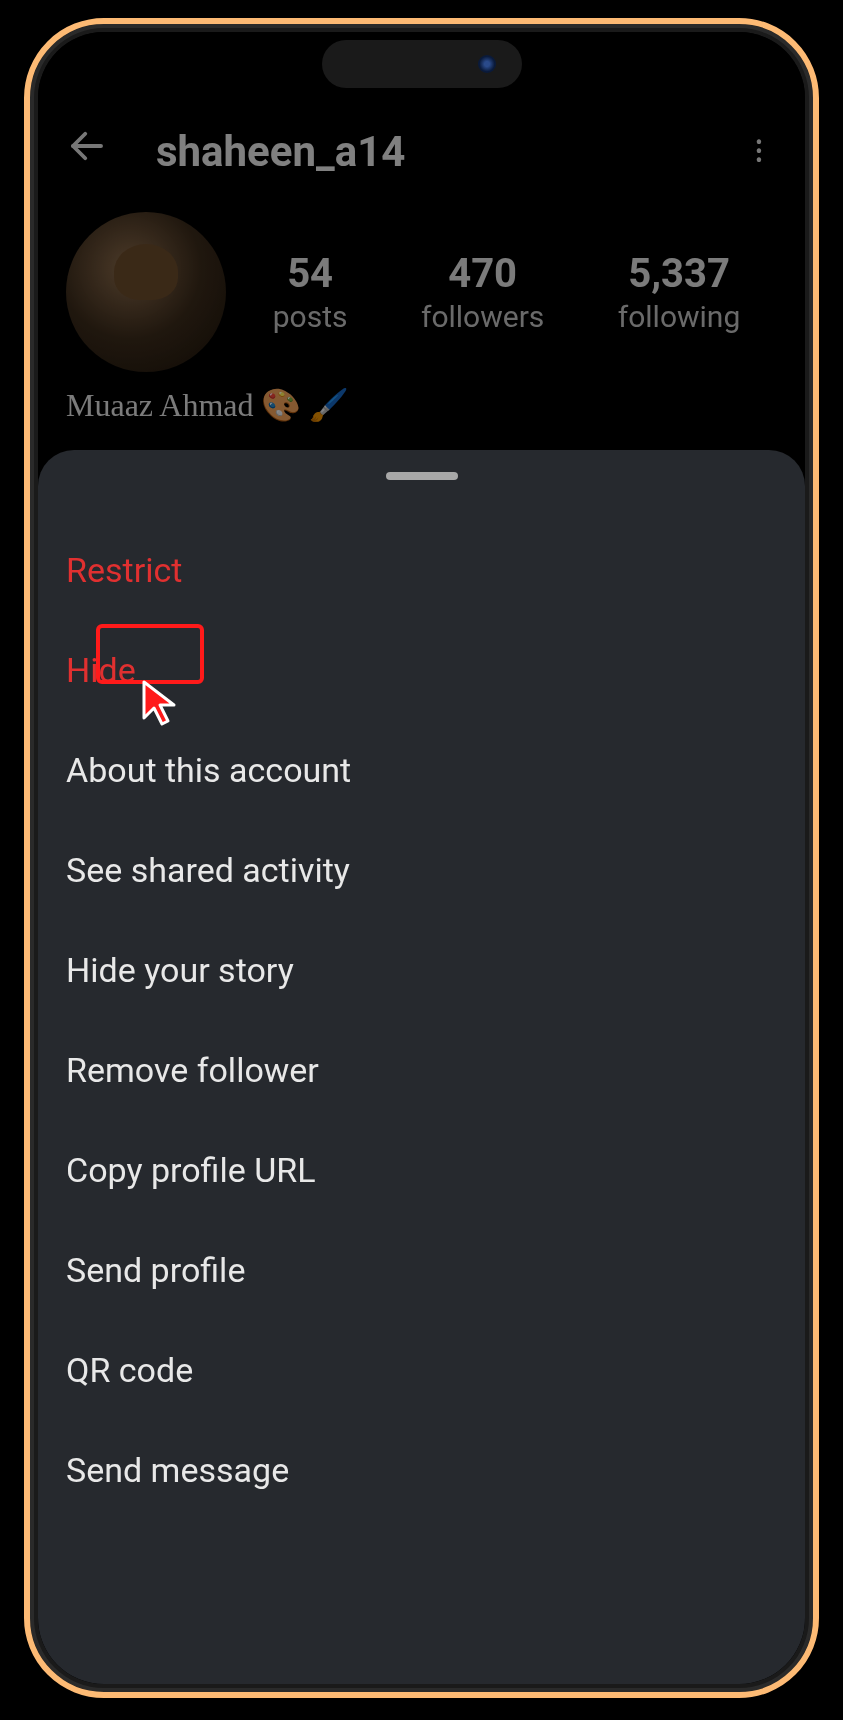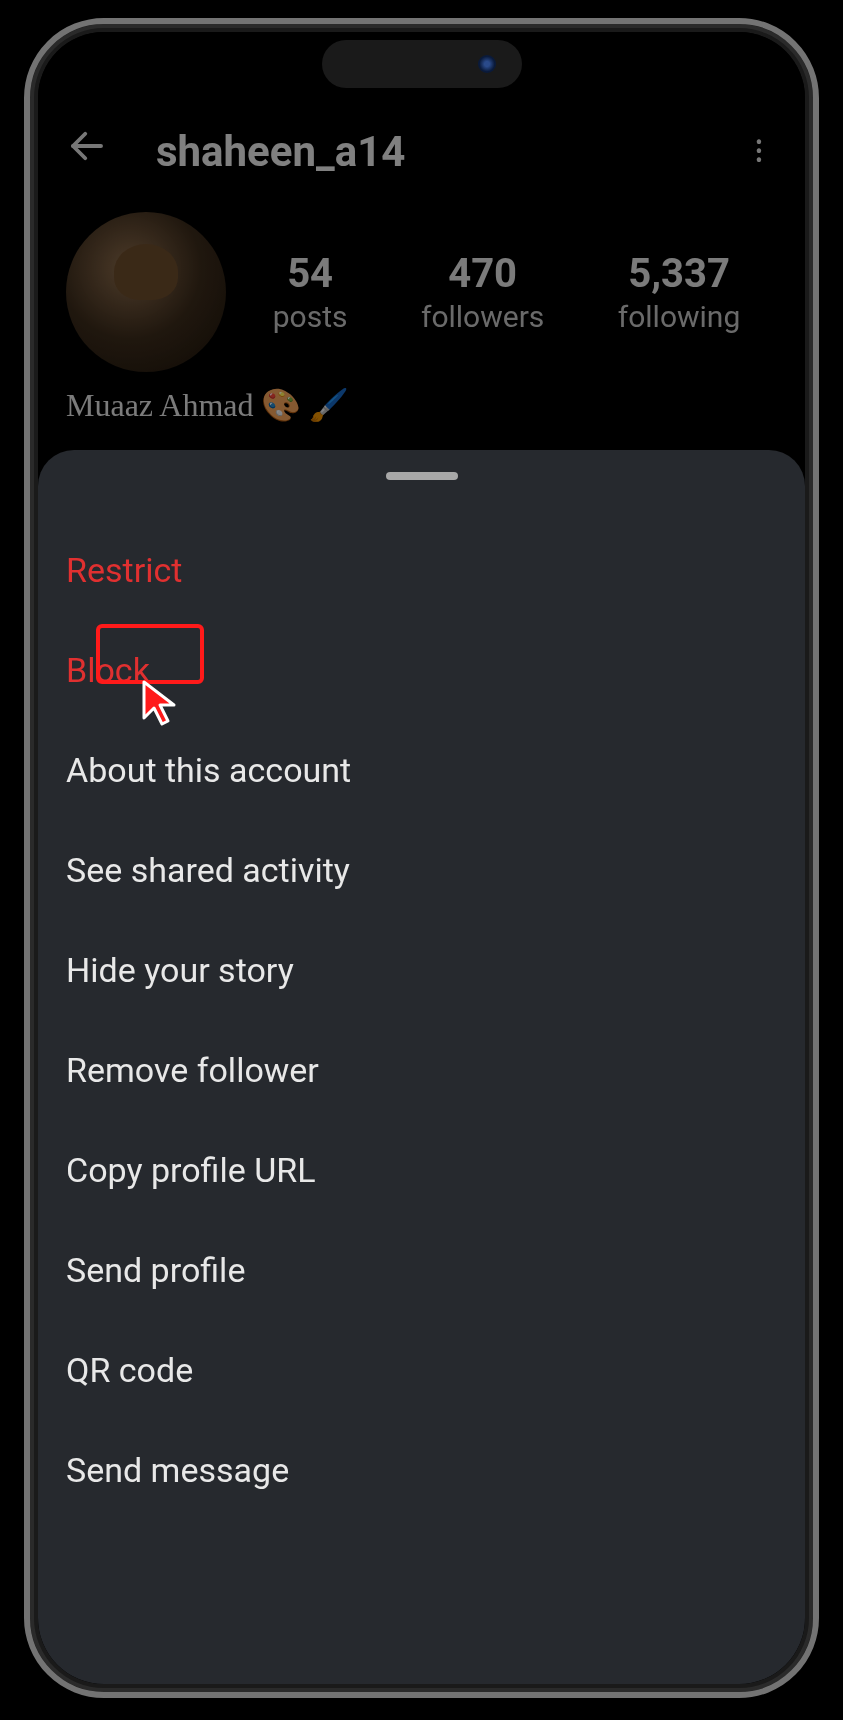--- a/index.html
+++ b/index.html
@@ -10,21 +10,21 @@
       font-family: -apple-system, BlinkMacSystemFont, "Segoe UI", Roboto, sans-serif;
       position: relative;
       overflow: hidden;
     }
     .phone-frame {
       position: absolute;
       top: 18px;
       left: 24px;
       width: 795px;
       height: 1680px;
-      border: 6px solid #737373;
+      border: 6px solid #fdba74;
       border-radius: 80px;
       background: #1a1a1a;
       box-shadow: inset 0 0 0 4px #2a2a2a;
       overflow: hidden;
     }
     .phone-inner {
       position: absolute;
       top: 8px;
       left: 8px;
       right: 8px;
@@ -242,21 +242,21 @@
             </div>
           </div>
         </div>
 
         <div class="display-name">Muaaz Ahmad 🎨 🖌️</div>
       </div>
 
       <div class="sheet">
         <div class="handle"></div>
         <div class="sheet-item danger">Restrict</div>
-        <div class="sheet-item danger">Block</div>
+        <div class="sheet-item danger">Hide</div>
         <div class="sheet-item">About this account</div>
         <div class="sheet-item">See shared activity</div>
         <div class="sheet-item">Hide your story</div>
         <div class="sheet-item">Remove follower</div>
         <div class="sheet-item">Copy profile URL</div>
         <div class="sheet-item">Send profile</div>
         <div class="sheet-item">QR code</div>
         <div class="sheet-item">Send message</div>
       </div>
 

